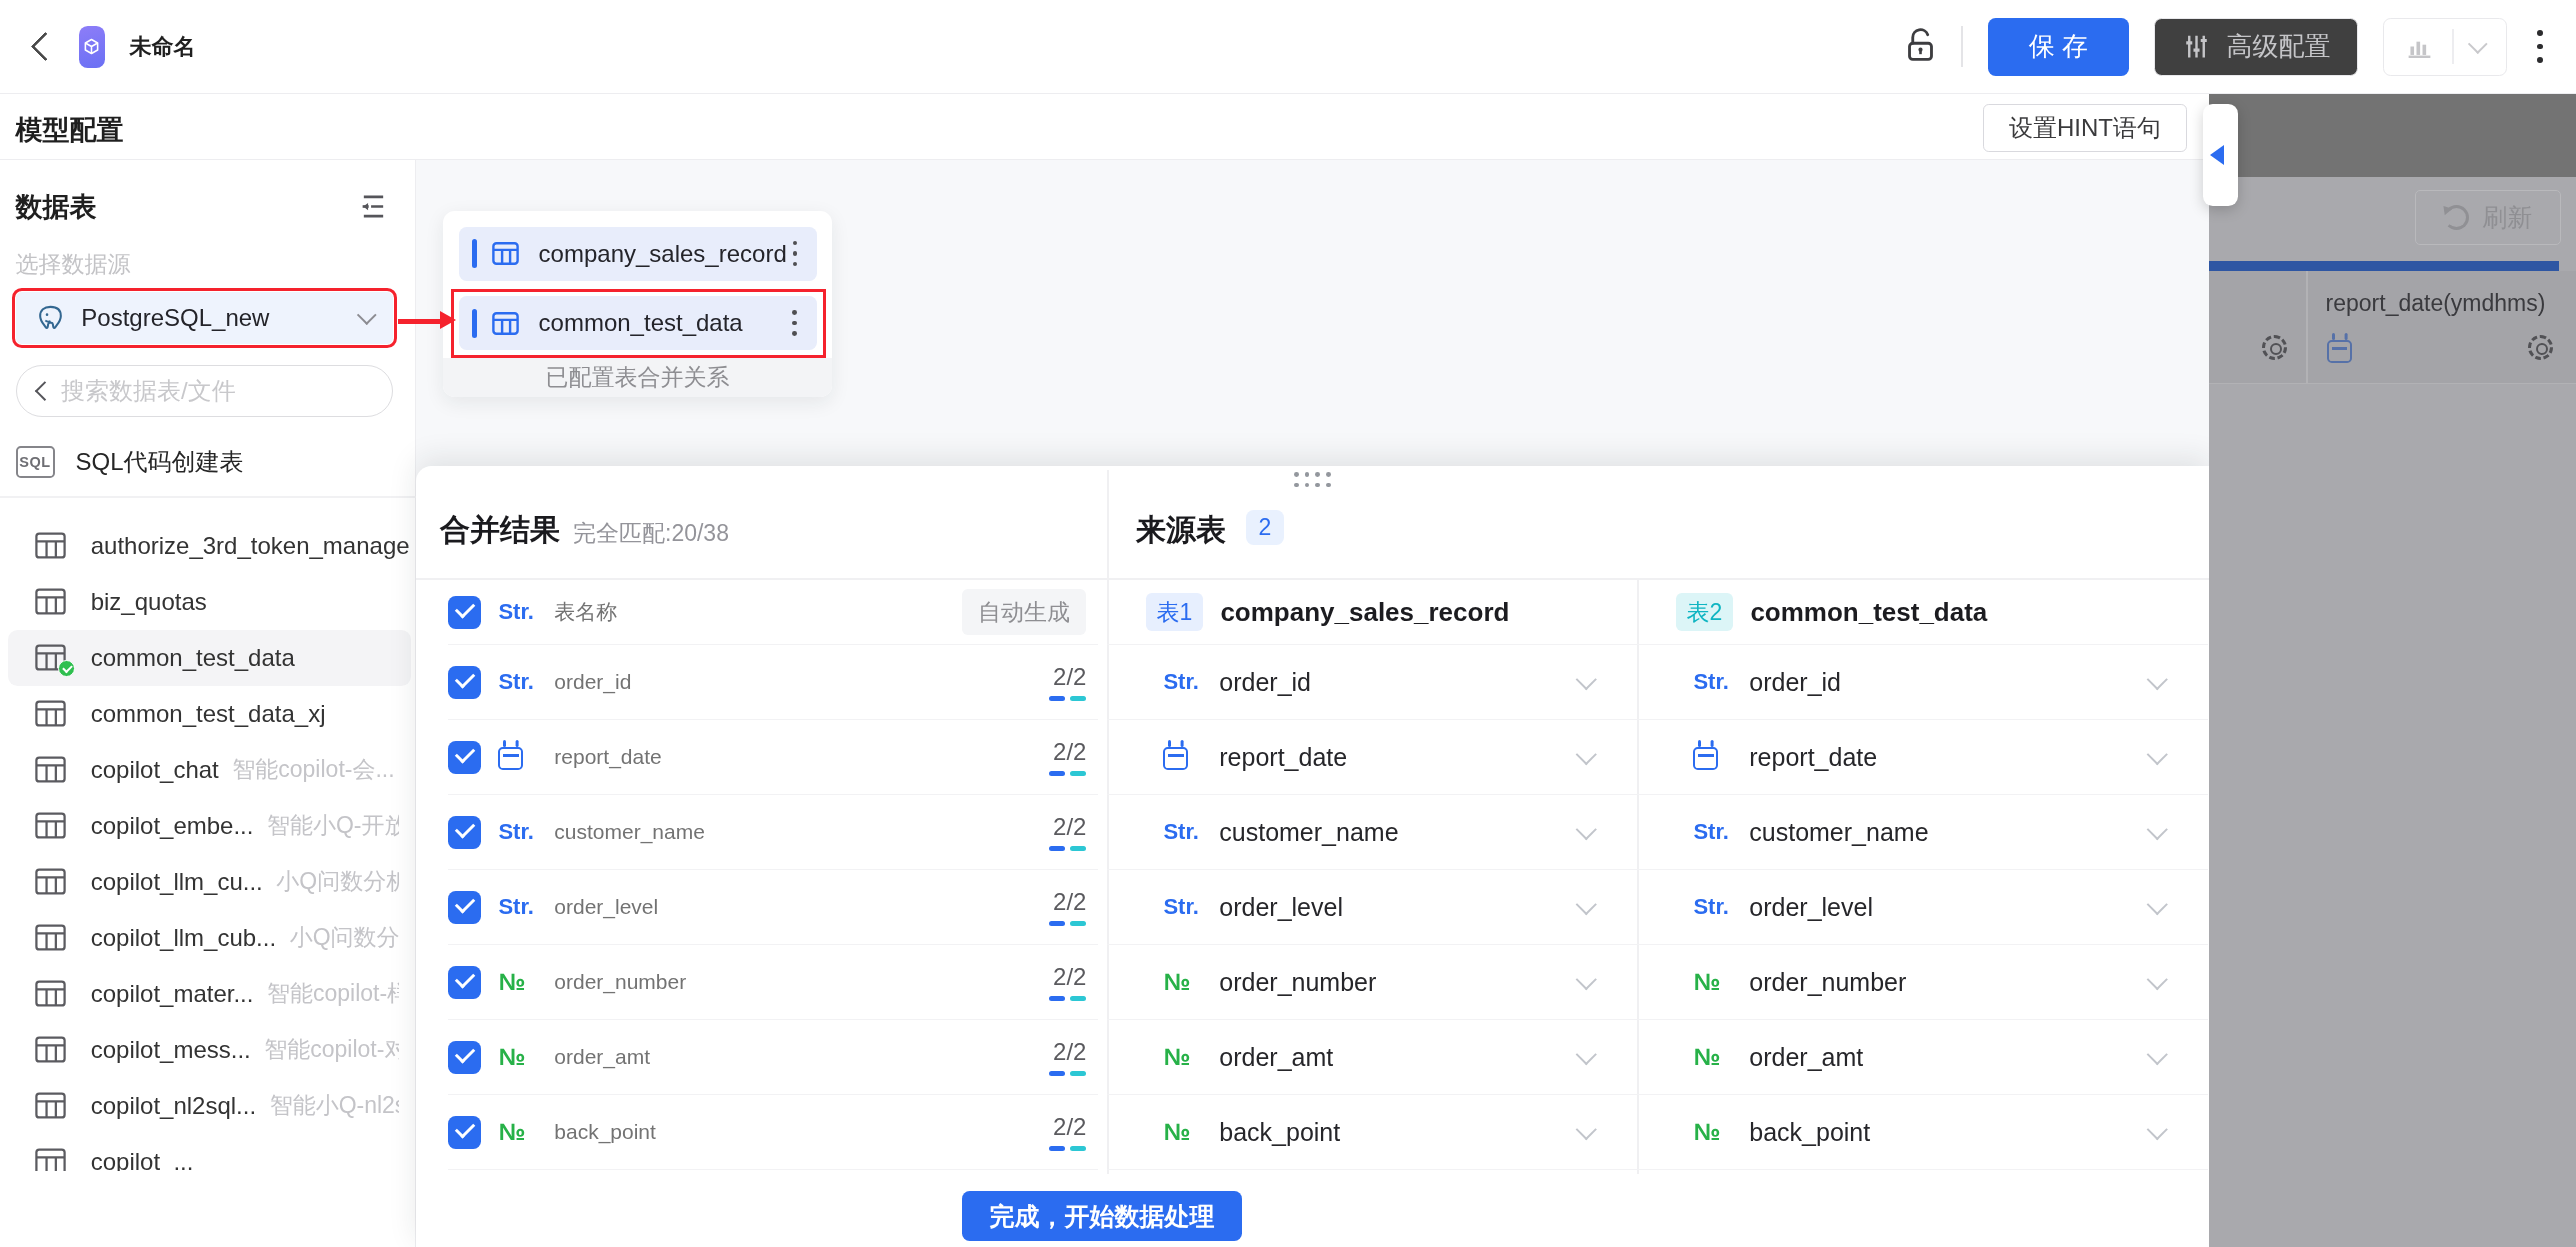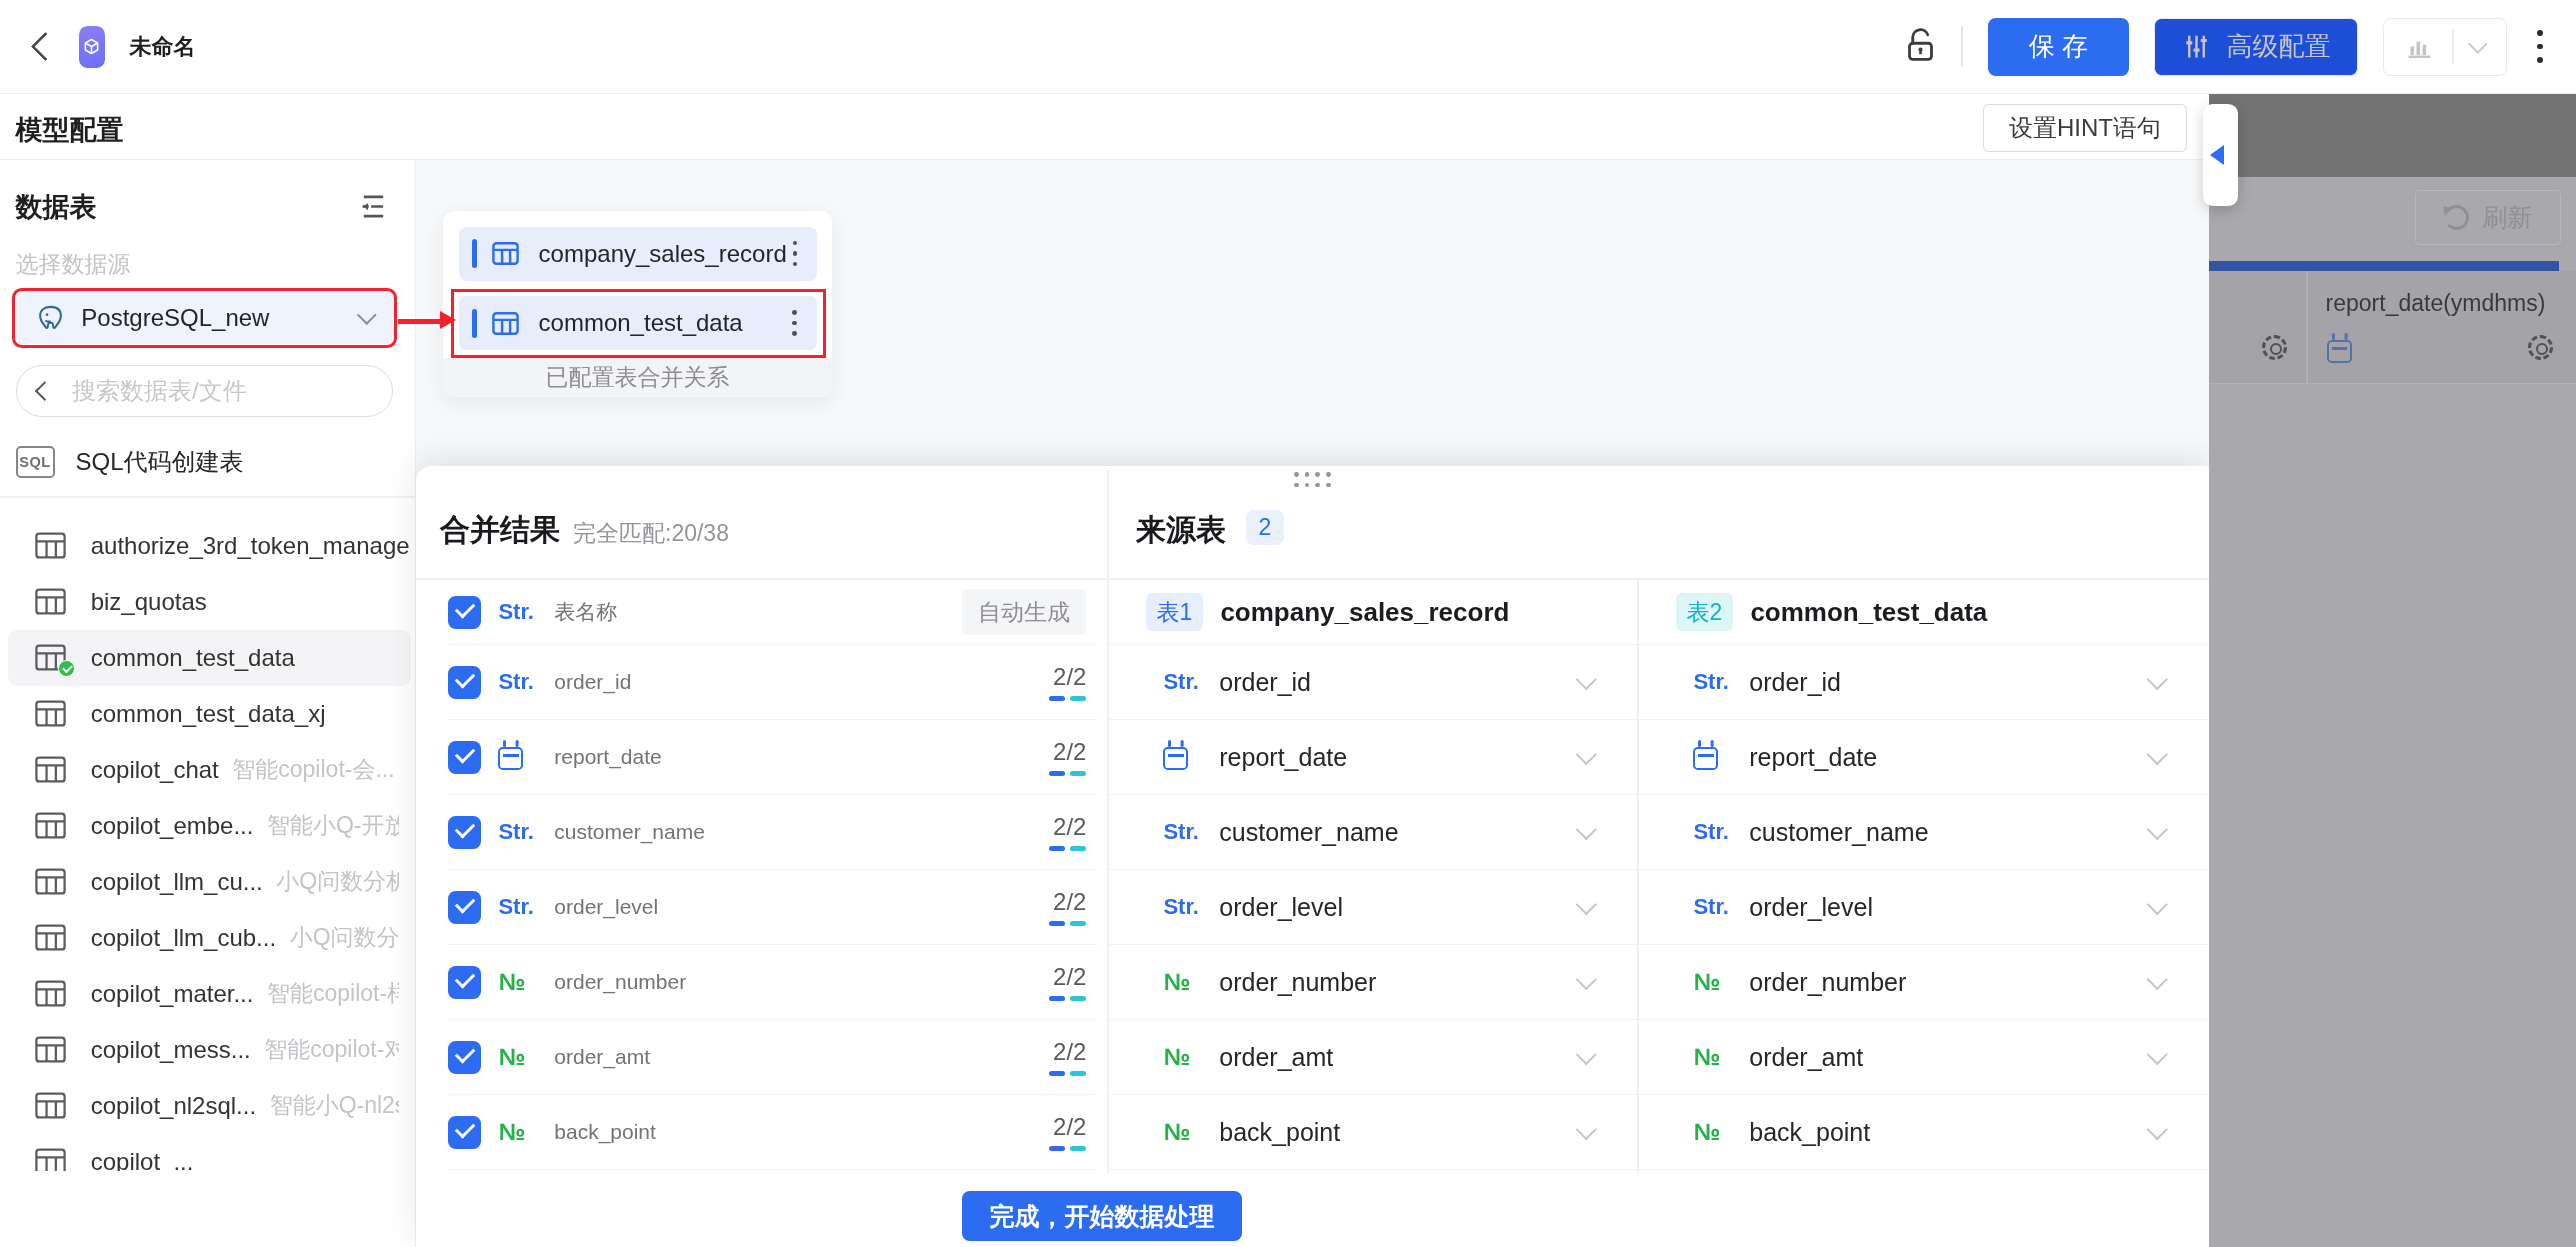--- a/index.html
+++ b/index.html
@@ -8,41 +8,41 @@
 
 
 .header{position:absolute;left:0;top:0;width:2576px;height:94px;background:#fff;border-bottom:1.9px solid #ededf0;display:flex;align-items:center;justify-content:space-between;padding:0 27px;z-index:40}
 .h-left{display:flex;align-items:center;gap:23px}
 .back{width:21px;height:21px;border-left:3.9px solid #4a4a4a;border-bottom:3.9px solid #4a4a4a;transform:rotate(45deg);border-radius:1.9px;margin-left:7.7px}
 .logo{width:26px;height:42px;border-radius:8.7px;background:linear-gradient(165deg,#8d7df8,#6a70f4);display:flex;align-items:center;justify-content:center}
 .title{font-size:22px;font-weight:700;color:#1f1f1f;margin-left:1.9px}
 .h-right{display:flex;align-items:center;gap:25px}
 .vdiv{width:1.9px;height:41px;background:#e4e4e7}
 .btn-save{height:58px;padding:0 41px;background:#2b6cf0;color:#fff;font-size:26px;border-radius:7.7px;display:flex;align-items:center;font-weight:500;border:none;cursor:pointer}
-.btn-adv{height:58px;padding:0 27px;border:1.9px solid #e9e9ec;border-radius:7.7px;color:#c5c5c8;font-size:26px;display:flex;gap:15.5px;align-items:center;background:#1d4ed8}
+.btn-adv{height:58px;padding:0 27px;border:1.9px solid #e9e9ec;border-radius:7.7px;color:#c5c5c8;font-size:26px;display:flex;gap:15.5px;align-items:center;background:#404040}
 .btn-chart{height:58px;padding:0 21px;border:1.9px solid #e9e9ec;border-radius:7.7px;display:flex;align-items:center;gap:17.4px;background:#fff}
 .chart-sep{width:1.9px;height:35px;background:#ededf0}
 .chev-sm{width:13.5px;height:13.5px;border-right:2.9px solid #c9c9cc;border-bottom:2.9px solid #c9c9cc;transform:rotate(45deg);margin-top:-5.8px}
 .kebab{display:flex;flex-direction:column;gap:7.7px;padding:5.8px;cursor:pointer}
 .kebab i{width:5.8px;height:5.8px;border-radius:50%;background:#2c2c2e}
 
 
 .subheader{position:absolute;top:96px;left:0;width:2576px;height:64px;background:#fff;border-bottom:1.9px solid #ededf0;z-index:4}
 .sub-title{position:absolute;left:15.5px;top:16.4px;font-size:27px;font-weight:700;color:#1f1f1f}
 .btn-hint{position:absolute;right:389px;top:7.7px;height:48px;padding:0 25px;border:1.9px solid #d9d9de;border-radius:5.8px;font-size:24px;color:#3a3a3c;display:flex;align-items:center;background:#fff}
 
 
 .sidebar{position:absolute;left:0;top:160px;width:416px;height:1088px;background:#fff;border-right:1.9px solid #ededf0;z-index:5}
 .sb-title{position:absolute;left:15.5px;top:29px;font-size:27px;font-weight:700;color:#1f1f1f}
 .collapse-ic{position:absolute;right:27px;top:33px}
 .sb-sub{position:absolute;left:15.5px;top:89px;font-size:23px;color:#c3c3c6}
 .ds-select{position:absolute;left:15.5px;top:132px;width:377px;height:52px;background:#eef3fd;border-radius:5.8px;display:flex;align-items:center;padding:0 19.3px;outline:3.9px solid #f5222d;outline-offset:1.9px;cursor:pointer}
 .ds-value{font-size:24px;color:#24242a;flex:1;margin-left:15.5px}
 .chev-d{width:13.5px;height:13.5px;border-right:2.9px solid #8c8c92;border-bottom:2.9px solid #8c8c92;transform:rotate(45deg);margin-top:-6.8px}
-.search{position:absolute;left:15.5px;top:205px;width:377px;height:52px;border:1.9px solid #dddde0;border-radius:27px;display:flex;align-items:center;padding:0 21px;gap:21px;background:#fff}
+.search{position:absolute;left:15.5px;top:205px;width:377px;height:52px;border:1.9px solid #dddde0;border-radius:27px;display:flex;align-items:center;padding:0 21px;gap:10px;background:#fff}
 .chev-l{width:13.5px;height:13.5px;border-left:2.9px solid #55555a;border-bottom:2.9px solid #55555a;transform:rotate(45deg);flex:none}
 .search input{border:none;outline:none;background:transparent;font-size:24px;color:#333;width:290px;font-family:inherit}
 .search input::placeholder{color:#c8c8cb}
 .sql-row{position:absolute;left:15.5px;top:278px;width:377px;height:48px;display:flex;align-items:center;gap:21px;cursor:pointer}
 .sql-ico{width:39px;height:32px;border:2.4px solid #85858a;border-radius:4.8px;color:#6e6e73;font-size:14.5px;font-weight:700;display:flex;align-items:center;justify-content:center;letter-spacing:0.5px}
 .sql-label{font-size:24px;color:#262626}
 .sb-divider{position:absolute;left:0;top:336px;width:416px;height:1.9px;background:#f1f1f3}
 .table-list{position:absolute;left:7.7px;right:4px;top:353px;height:658px;overflow:hidden;padding-top:4.8px}
 .sb-row{height:56px;display:flex;align-items:center;border-radius:9.7px;padding:0 11.6px 0 27px;cursor:pointer}
 .sb-row.sel{background:#f4f4f6}

